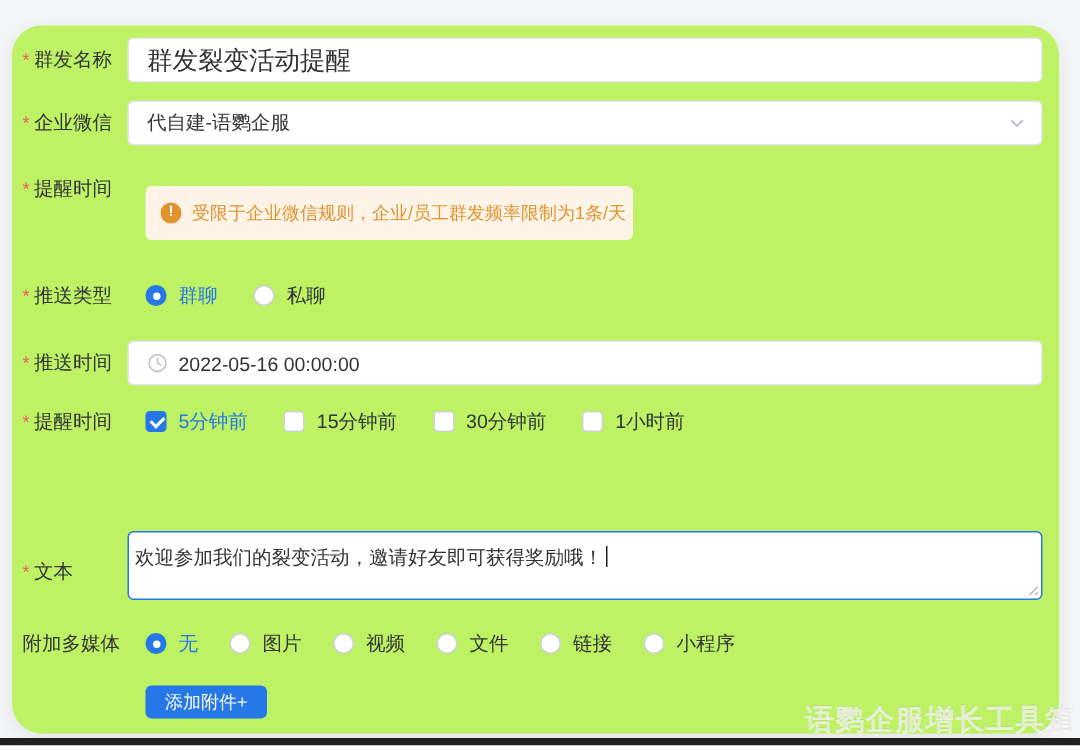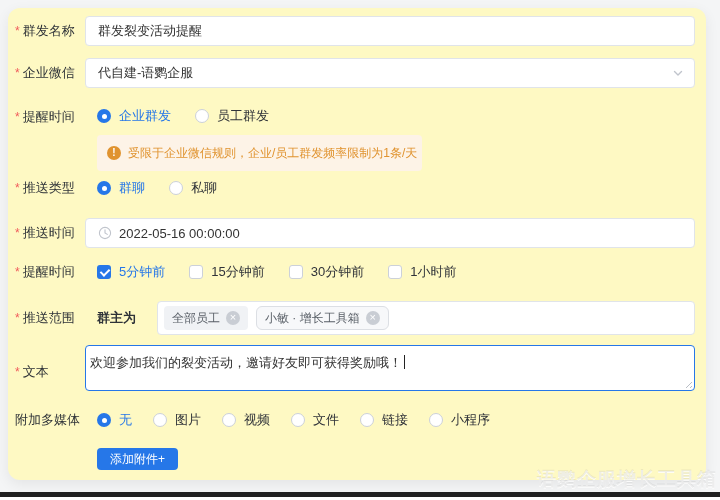--- a/index.html
+++ b/index.html
@@ -1,31 +1,31 @@
 <!DOCTYPE html>
 <html><head>
 <meta charset="utf-8">
 <style>
   * { box-sizing: border-box; margin: 0; padding: 0; }
   html, body { width: 720px; height: 500px; overflow: hidden;
     font-family: "Liberation Sans", "DejaVu Sans", sans-serif; background: #f4f5f6; }
   .stage { position: relative; width: 720px; height: 500px; }
 
-  .card { position: absolute; left: 8px; top: 8px; width: 698px; height: 472px;
-    background: #fef9c3; border-radius: 12px; box-shadow: 0 4px 14px rgba(0,0,0,.07); }
+  .card { position: absolute; left: 8px; top: 17px; width: 698px; height: 472px;
+    background: #bef264; border-radius: 20px; box-shadow: 0 4px 14px rgba(0,0,0,.07); }
 
   .row { position: absolute; left: 7px; right: 11px; display: flex; }
   .lbl { width: 70px; flex: none; font-size: 13px; color: #2f3338; font-weight: 500;
     display: flex; align-items: flex-start; line-height: 18px; }
   .lbl .req::before { content: "*"; color: #f05b5b; margin-right: 3px; font-size: 12px; }
   .lbl .noreq::before { content: ""; margin-right: 0; }
   .fld { flex: 1; min-width: 0; }
 
   .inp { width: 100%; height: 30px; border: 1px solid #e0e4e9; border-radius: 4px;
-    padding: 0 12px; font-size: 13px; color: #333; background: #fff; outline: none;
+    padding: 0 12px; font-size: 17px; color: #333; background: #fff; outline: none;
     font-family: "Liberation Sans", "DejaVu Sans", sans-serif; }
 
   .selectbox { width: 100%; height: 30px; border: 1px solid #e0e4e9; border-radius: 4px;
     padding: 0 10px 0 12px; font-size: 13px; color: #333; background: #fff;
     display: flex; align-items: center; justify-content: space-between; cursor: pointer; }
 
   .timebox { width: 100%; height: 30px; border: 1px solid #e0e4e9; border-radius: 4px;
     padding: 0 12px; font-size: 13px; color: #333; background: #fff;
     display: flex; align-items: center; gap: 7px; cursor: pointer; }
 
@@ -123,30 +123,20 @@
           </svg>
         </div>
       </div>
     </div>
 
     <div class="row r3">
       <label class="lbl">
           <span class="req">提醒时间</span>
         </label>
       <div class="fld">
-        <div class="opts optline">
-          <label class="opt">
-            <span class="rdo on"></span>
-            <span class="olabel sel">企业群发</span>
-          </label>
-          <label class="opt">
-            <span class="rdo"></span>
-            <span class="olabel">员工群发</span>
-          </label>
-        </div>
         <div class="warn">
           <span class="warn-ico"></span>
           <span class="warn-txt">受限于企业微信规则，企业/员工群发频率限制为1条/天</span>
         </div>
       </div>
     </div>
 
     <div class="row r4">
       <label class="lbl">
           <span class="req">推送类型</span>
@@ -199,38 +189,20 @@
             <span class="olabel">30分钟前</span>
           </label>
           <label class="opt">
             <span class="cb"></span>
             <span class="olabel">1小时前</span>
           </label>
         </div>
       </div>
     </div>
 
-    <div class="row r7">
-      <label class="lbl">
-          <span class="req">推送范围</span>
-        </label>
-      <div class="fld scope">
-        <span class="sublbl">群主为</span>
-        <div class="tagbox">
-          <span class="tag">
-            <span>全部员工</span>
-            <span class="tag-close"></span>
-          </span>
-          <span class="tag outlined">
-            <span>小敏 · 增长工具箱</span>
-            <span class="tag-close"></span>
-          </span>
-        </div>
-      </div>
-    </div>
 
     <div class="row r8">
       <label class="lbl">
           <span class="req">文本</span>
         </label>
       <div class="fld">
         <div class="textbox">
           <span>欢迎参加我们的裂变活动，邀请好友即可获得奖励哦！</span><span class="cursor"></span>
           <span class="resize"></span>
         </div>

